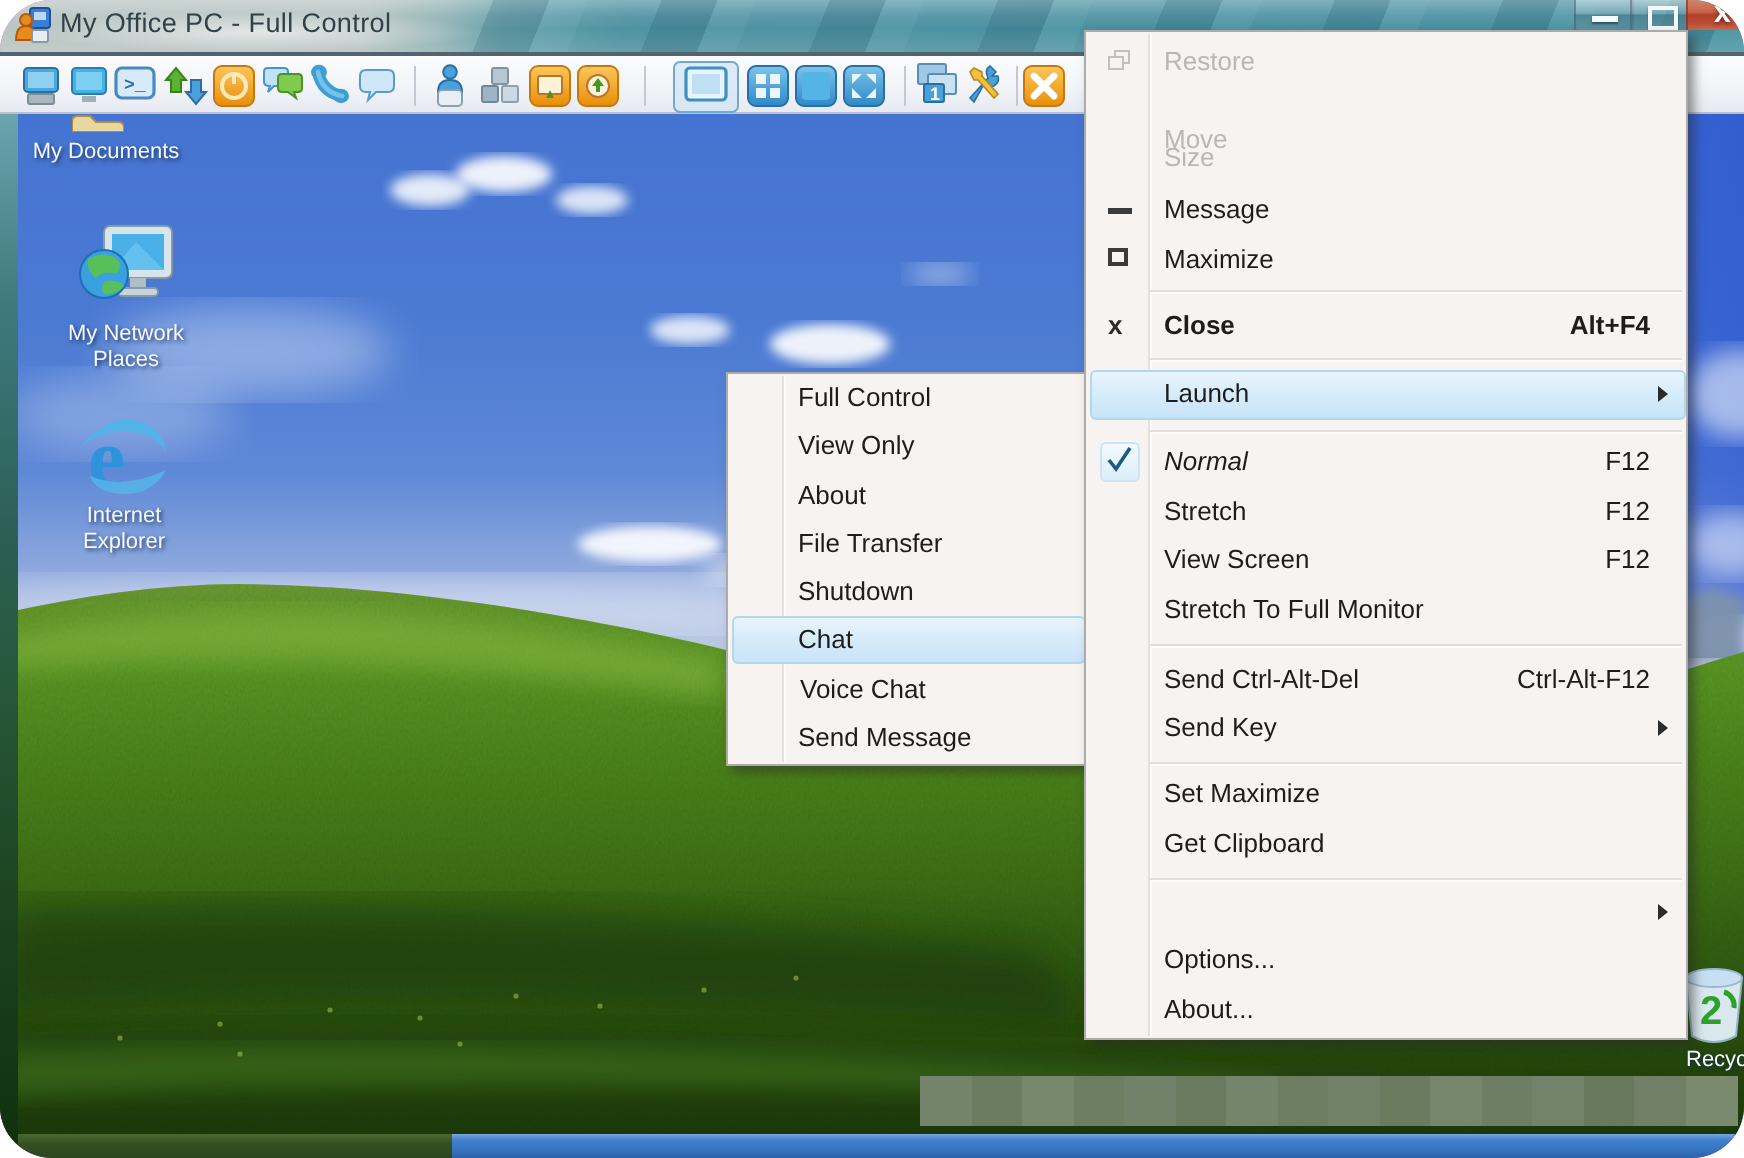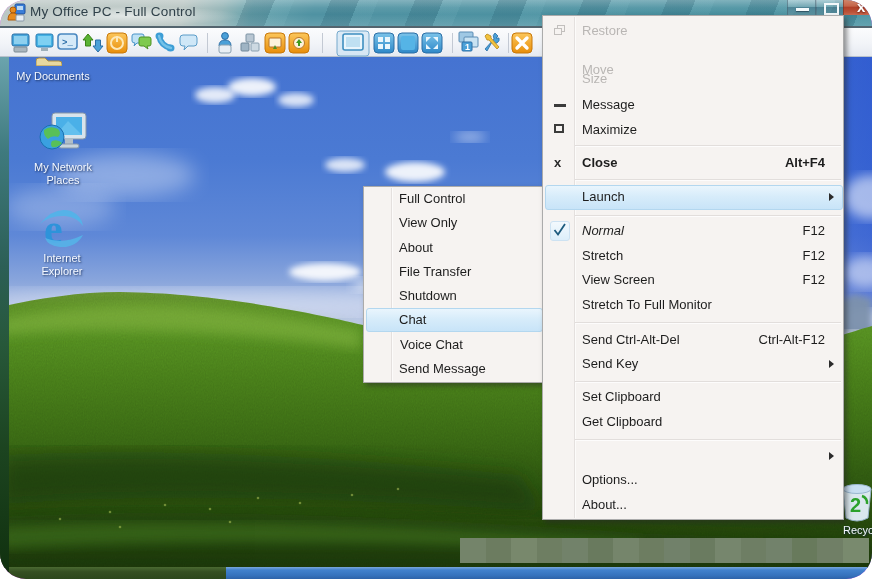--- a/index.html
+++ b/index.html
@@ -399,21 +399,21 @@
     <div class="accel" style="right:18px;top:229px;">F12</div>
     <div class="mi" style="left:39px;top:253px;">View Screen</div>
     <div class="accel" style="right:18px;top:253px;">F12</div>
     <div class="mi" style="left:39px;top:278px;">Stretch To Full Monitor</div>
     <div class="msep" style="left:32px;right:2px;top:306px;"></div>
     <div class="mi" style="left:39px;top:313px;">Send Ctrl-Alt-Del</div>
     <div class="accel" style="right:18px;top:313px;">Ctrl-Alt-F12</div>
     <div class="mi" style="left:39px;top:337px;">Send Key</div>
     <div class="arrow" style="left:286px;top:344px;"></div>
     <div class="msep" style="left:32px;right:2px;top:365px;"></div>
-    <div class="mi" style="left:39px;top:370px;">Set Clipboard</div>
+    <div class="mi" style="left:39px;top:370px;">Set Maximize</div>
     <div class="mi" style="left:39px;top:395px;">Get Clipboard</div>
     <div class="msep" style="left:32px;right:2px;top:423px;"></div>
     <div class="arrow" style="left:286px;top:436px;"></div>
     <div class="mi" style="left:39px;top:453px;">Options...</div>
     <div class="mi" style="left:39px;top:478px;">About...</div>
 
     <div style="position:absolute;left:11px;top:9px;width:11px;height:10px;">
       <div style="position:absolute;left:3px;top:0;width:8px;height:7px;border:1px solid #c2bfbd;box-sizing:border-box;"></div>
       <div style="position:absolute;left:0;top:3px;width:8px;height:7px;border:1px solid #c2bfbd;background:#f6f3f1;box-sizing:border-box;"></div>
     </div>

